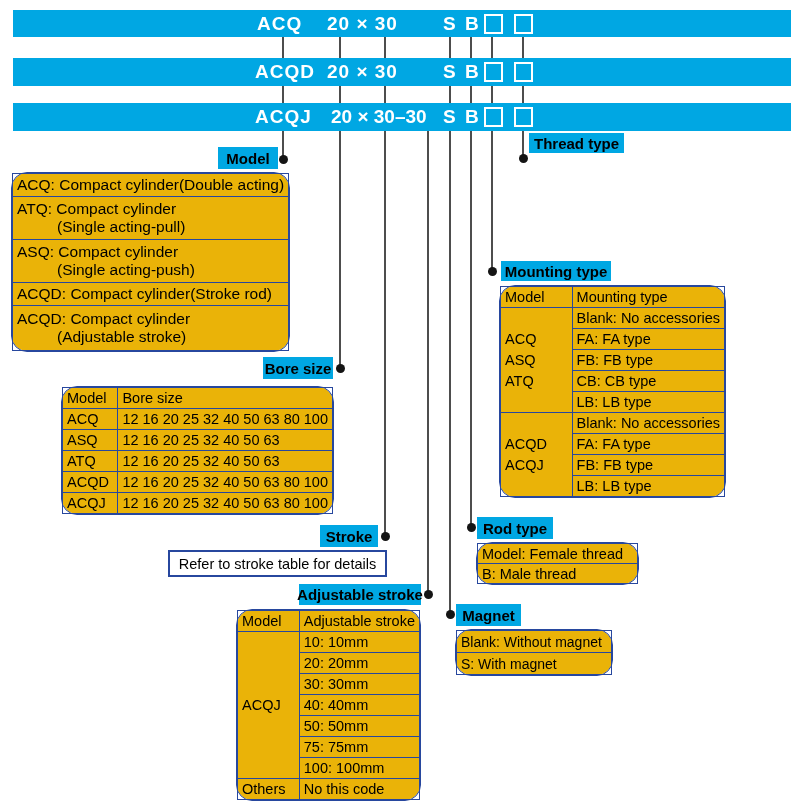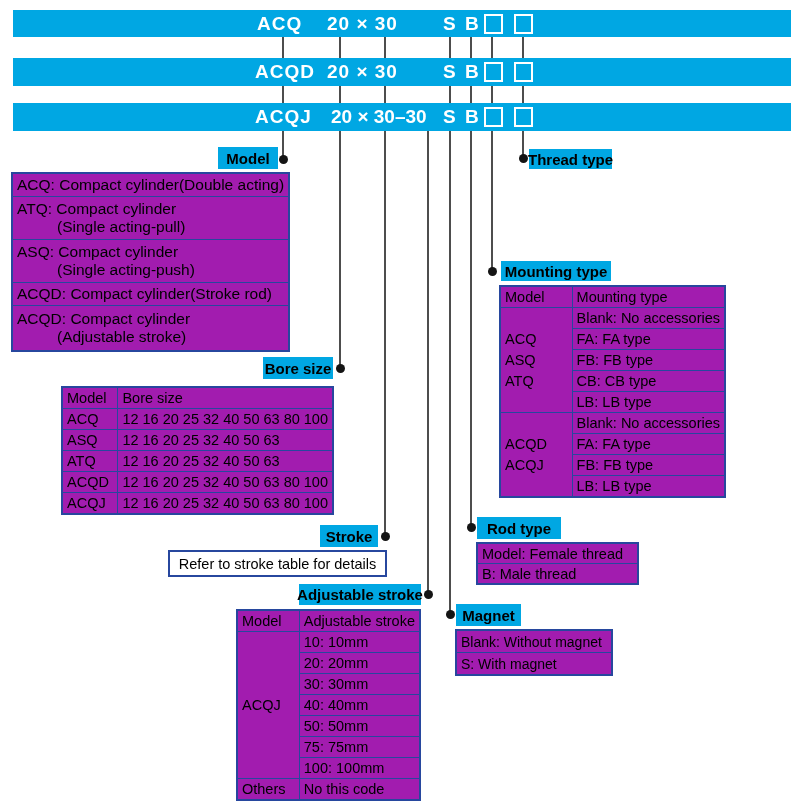--- a/index.html
+++ b/index.html
@@ -11,21 +11,21 @@
   .seg{position:absolute;top:50%;transform:translateY(-50%);white-space:nowrap;letter-spacing:1px;}
   .codebox{position:absolute;top:50%;transform:translateY(-50%);width:15px;height:16px;
            border:2px solid #fff;background:transparent;}
   
   .vline{position:absolute;width:2px;background:#4d4d4d;}
   .dot{position:absolute;width:9px;height:9px;border-radius:50%;background:#141414;}
   
   .lbl{position:absolute;background:#00A7E3;color:#000;font-weight:bold;font-size:15px;
        display:flex;align-items:center;justify-content:center;white-space:nowrap;}
   
-  .tbl{position:absolute;border-collapse:collapse;background:#a21caf;font-size:15px;}
+  .tbl{position:absolute;border-collapse:collapse;background:#eab308;font-size:15px;border-radius:15px;}
   .tbl td{border:1.5px solid #27479E;padding:0 4px;white-space:nowrap;vertical-align:middle;}
   .tbl{outline:1px solid #27479E;}
   .t-model td{height:22px;font-size:15.5px;}
   .t-model .dbl{height:42px;}
   .t-model .dbl2{height:44px;}
   .t-model .cont{padding-left:40px;}
   .t-bore td{height:20px;font-size:14.5px;}
   .t-bore .c1{width:55px;}
   .t-thread td{height:22px;width:99px;font-size:15px;}
   .t-mount td{height:20px;font-size:14.5px;}
@@ -96,24 +96,24 @@
   <i class="dot" style="left:279px;top:155px"></i>
   <i class="dot" style="left:519px;top:154px"></i>
   <i class="dot" style="left:488px;top:267px"></i>
   <i class="dot" style="left:336px;top:364px"></i>
   <i class="dot" style="left:467px;top:523px"></i>
   <i class="dot" style="left:381px;top:532px"></i>
   <i class="dot" style="left:424px;top:590px"></i>
   <i class="dot" style="left:446px;top:610px"></i>
 
   <div class="lbl" style="left:218px;top:147px;width:60px;height:22px">Model</div>
-  <div class="lbl" style="left:529px;top:149px;width:83px;height:20px">Thread type</div>
+  <div class="lbl" style="left:529px;top:133px;width:95px;height:20px">Thread type</div>
   <div class="lbl" style="left:501px;top:261px;width:110px;height:20px">Mounting type</div>
   <div class="lbl" style="left:263px;top:357px;width:70px;height:22px">Bore size</div>
-  <div class="lbl" style="left:477px;top:517px;width:84px;height:22px">Rod type</div>
+  <div class="lbl" style="left:477px;top:517px;width:76px;height:22px">Rod type</div>
   <div class="lbl" style="left:320px;top:525px;width:58px;height:22px">Stroke</div>
   <div class="lbl" style="left:299px;top:584px;width:122px;height:21px">Adjustable stroke</div>
   <div class="lbl" style="left:456px;top:604px;width:65px;height:22px">Magnet</div>
 
   <table class="tbl t-model" style="left:12px;top:173px;width:268px">
     <tbody>
         <tr>
           <td>ACQ: Compact cylinder(Double acting)</td>
         </tr>
     <tr>

